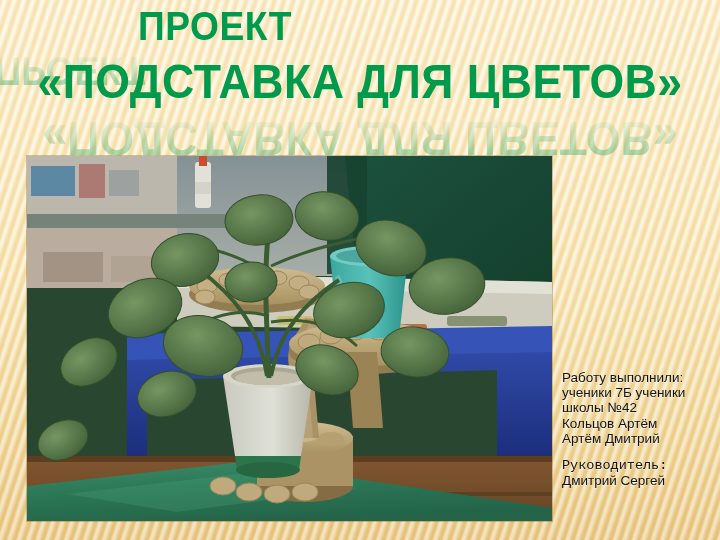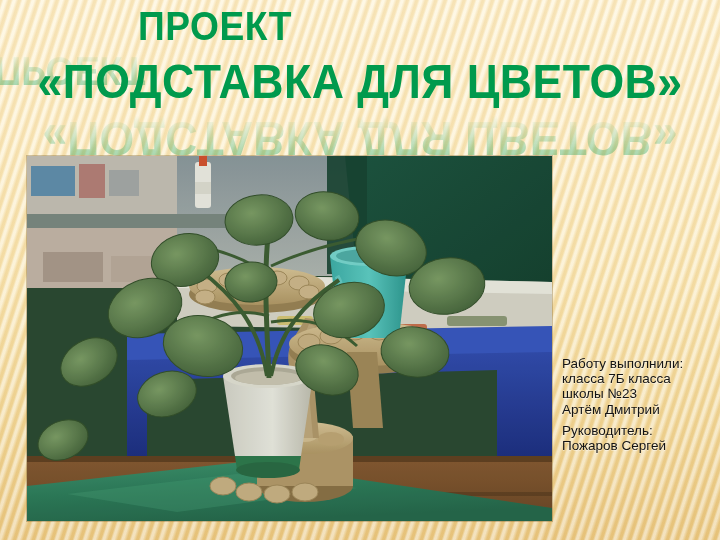--- a/index.html
+++ b/index.html
@@ -98,29 +98,29 @@
     overflow: hidden;
     background: #2c4a33;
     box-shadow: 0 0 0 1px rgba(120,95,45,0.35);
   }
   .photo svg { display: block; width: 100%; height: 100%; }
 
   
   .credits {
     position: absolute;
     left: 562px;
-    top: 356px;
+    top: 370px;
     width: 158px;
     color: #131313;
     font-size: 13.5px;
     line-height: 15.2px;
     text-shadow: 0 1px 0 rgba(255,255,255,0.45);
   }
   .credits p { margin: 0; }
-  .credits .para-gap { margin-top: 6px; }
+  .credits .para-gap { margin-top: 12px; font-family: Liberation Mono, monospace; }
   .credits .nowrap { white-space: nowrap; }
 </style>
 </head>
 <body>
 
 <div class="slide">
 
   <div class="title-block">
     <span class="reflect reflect-1">ПРОЕКТ</span>
     <span class="title-line title-line-1">ПРОЕКТ</span>
@@ -298,20 +298,21 @@
         <ellipse cx="62" cy="206" rx="30" ry="22" transform="rotate(-30 62 206)"></ellipse>
         <ellipse cx="36" cy="284" rx="26" ry="19" transform="rotate(-24 36 284)"></ellipse>
       </g>
 
       <rect x="0" y="0" width="525" height="365" fill="#0d2b12" opacity="0.07"></rect>
     </svg>
   </div>
 
   <div class="credits">
     <p class="nowrap">Работу выполнили:</p>
-    <p class="nowrap">класса 7Б класса</p>
-    <p class="nowrap">школы №23</p>
+    <p class="nowrap">ученики 7Б ученики</p>
+    <p class="nowrap">школы №42</p>
+    <p class="nowrap"> Кольцов  Артём</p>
     <p class="nowrap">Артём Дмитрий</p>
     <p class="nowrap para-gap">Руководитель:</p>
-    <p class="nowrap">Пожаров Сергей</p>
+    <p class="nowrap">Дмитрий Сергей</p>
   </div>
 
 </div>
 
 </body></html>

